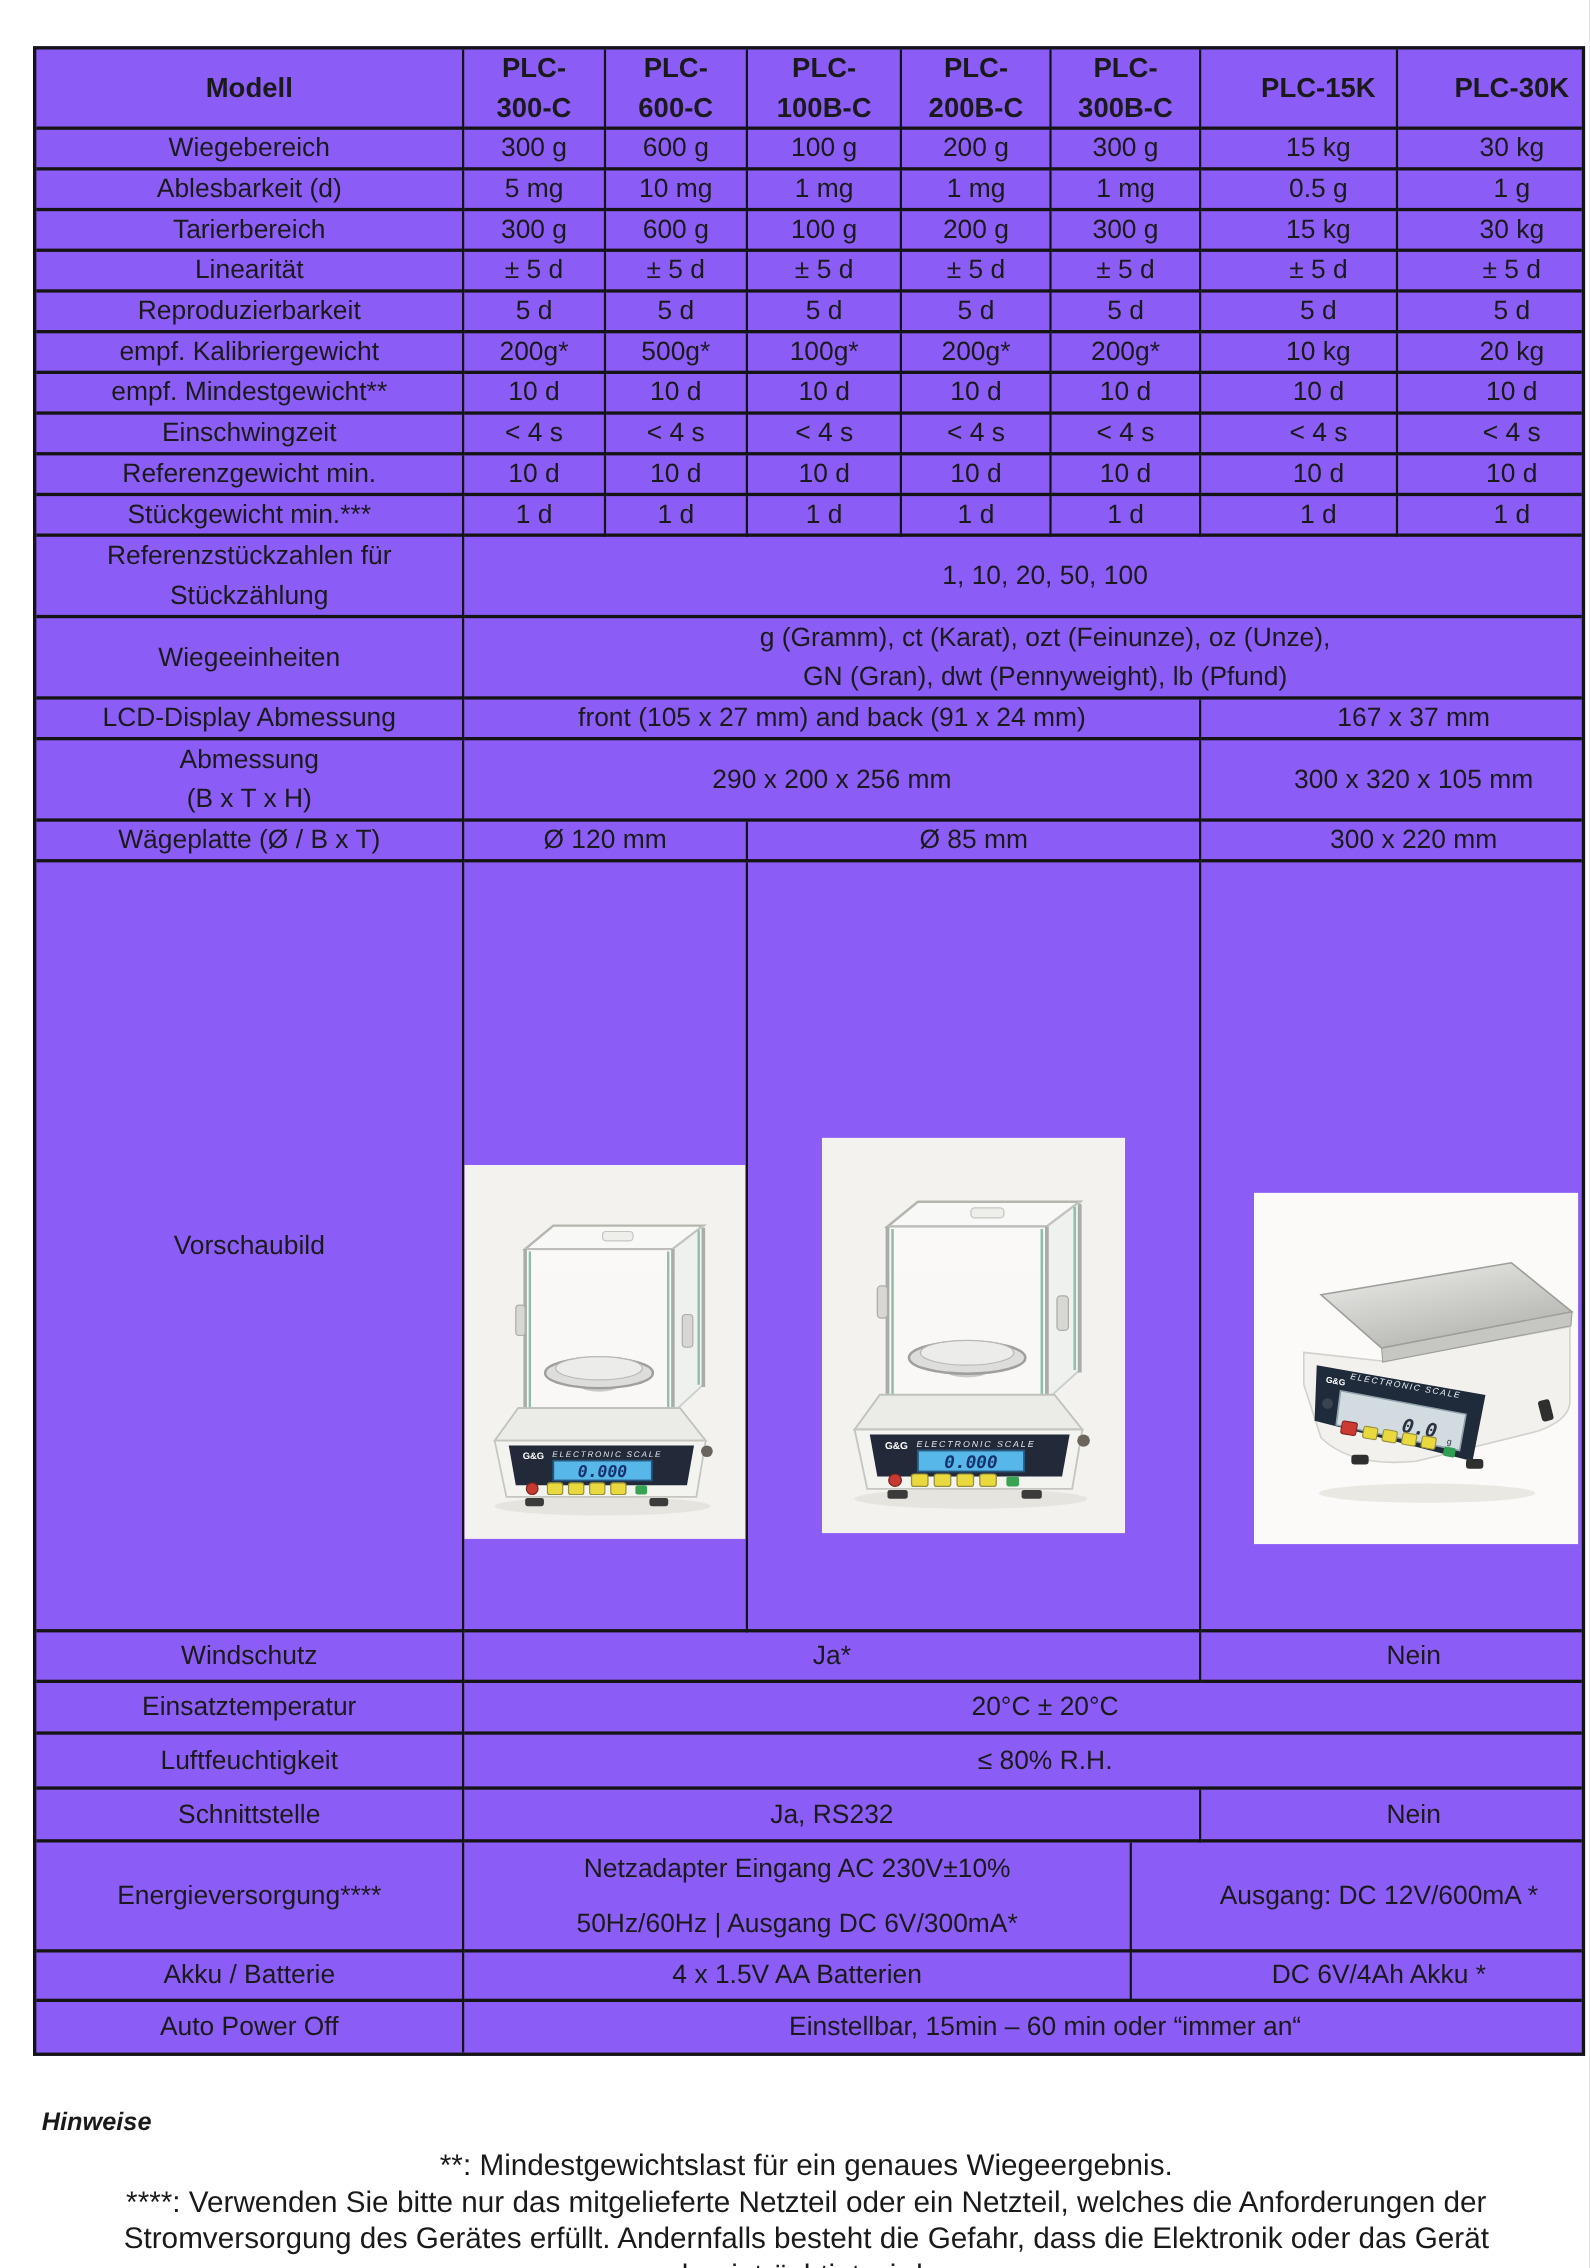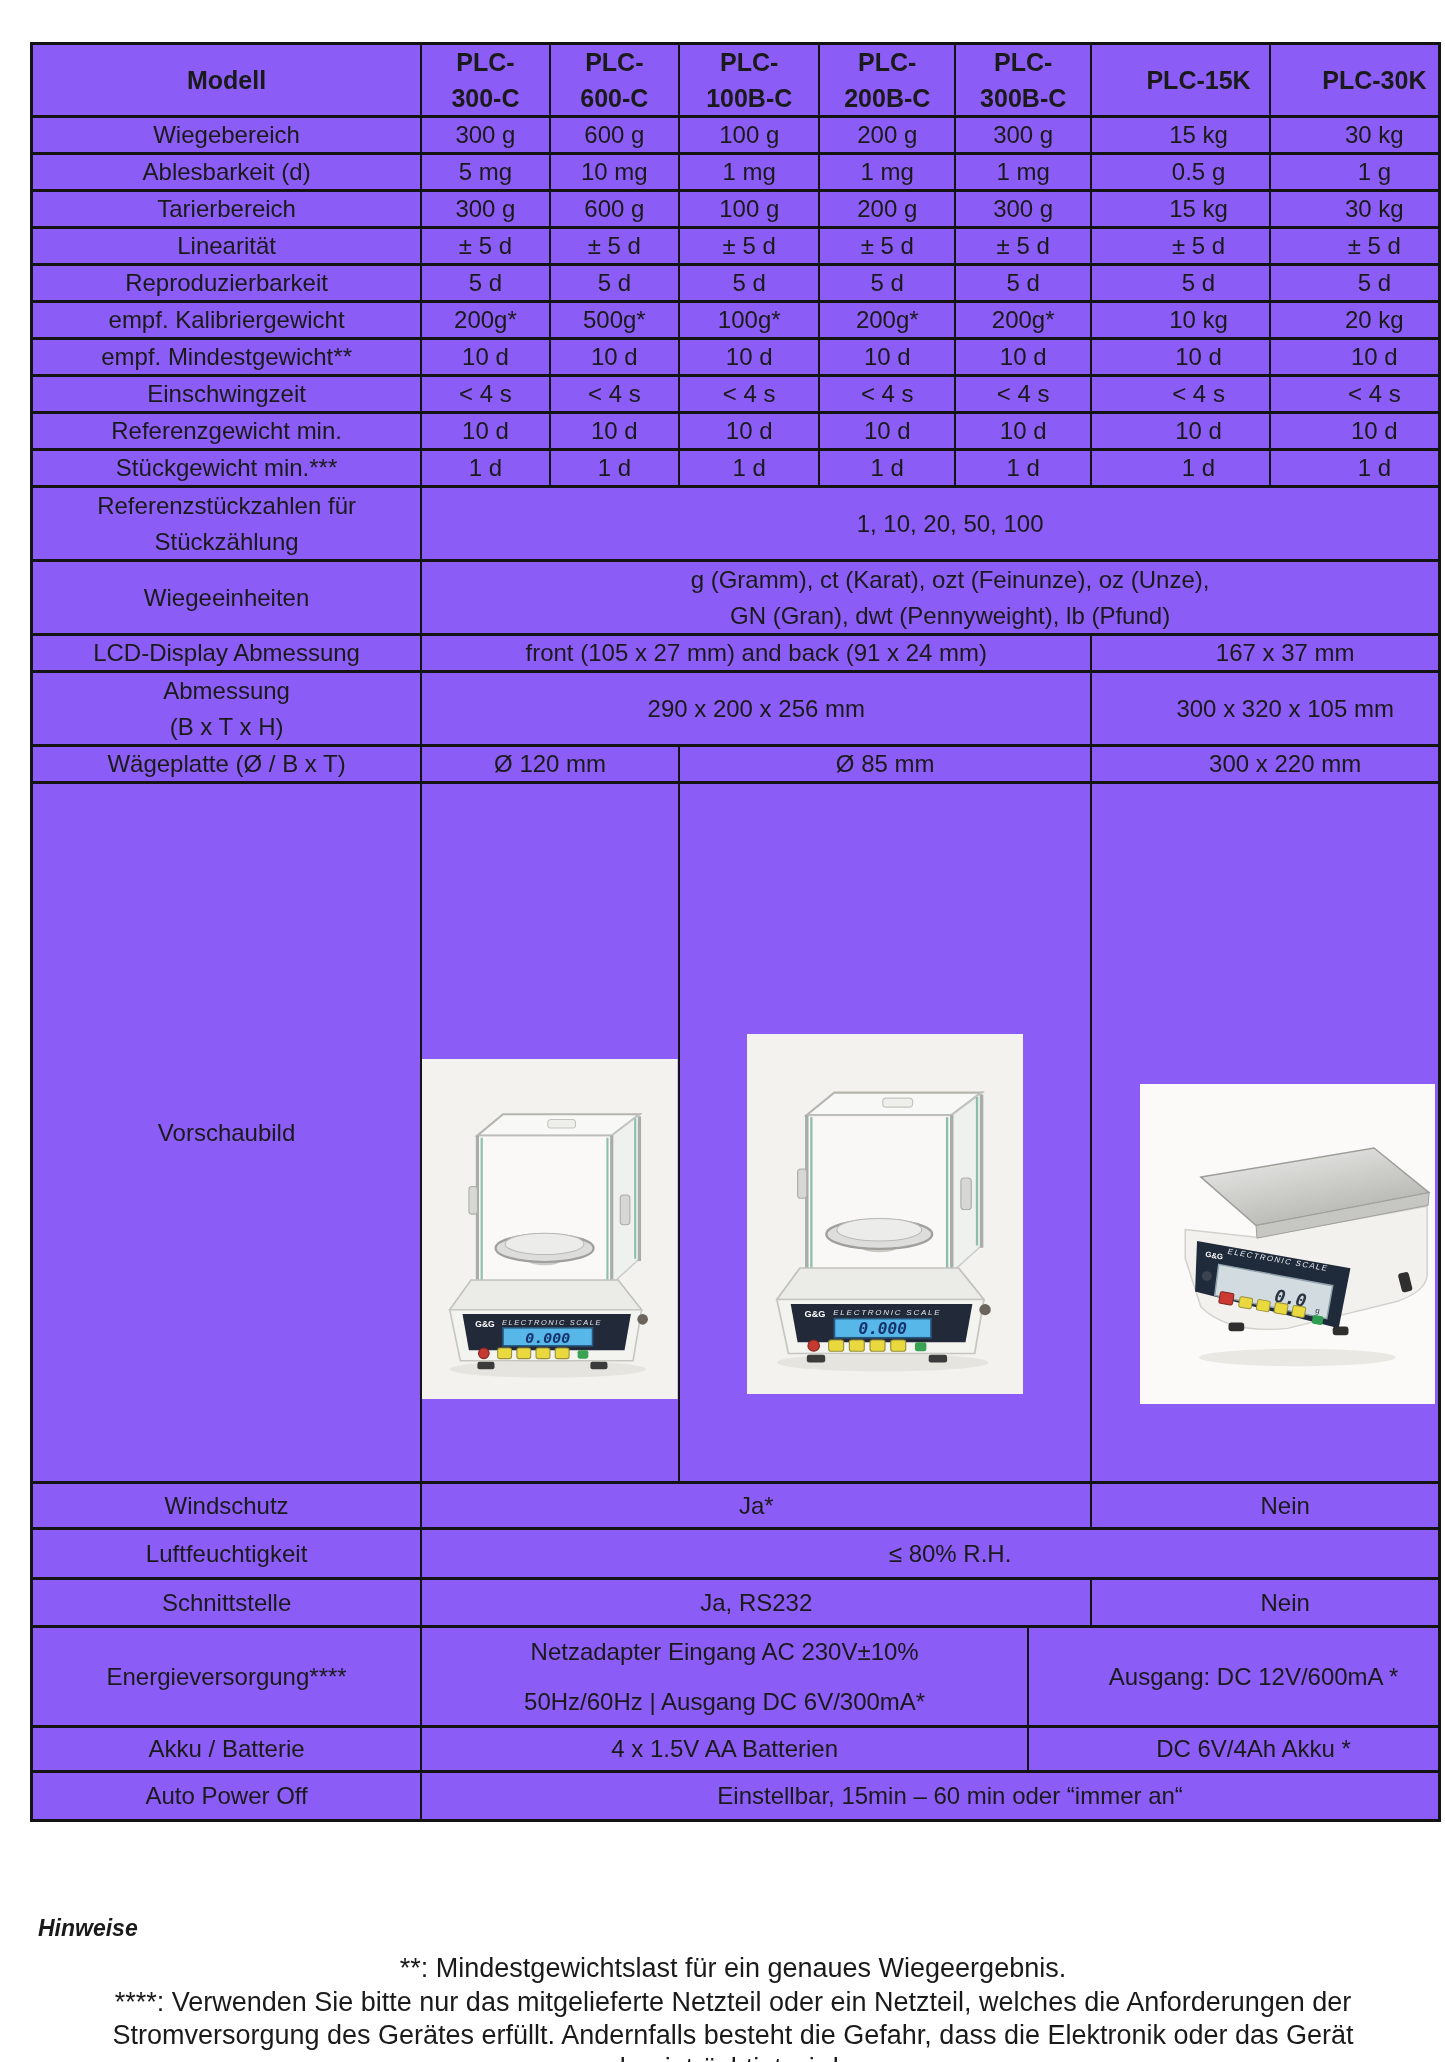--- a/index.html
+++ b/index.html
@@ -316,20 +316,24 @@
           </svg>
       </div>
     </div>
 
     <div class="row rh-wind">
       <div class="cell w-label">Windschutz</div>
       <div class="cell w15">Ja*</div>
       <div class="cell w67">Nein</div>
     </div>
 
+    <div class="row rh-temp">
+      <div class="cell w-label">Einsatztemperatur</div>
+      <div class="cell wall">20°C ± 20°C</div>
+    </div>
 
     <div class="row rh-hum">
       <div class="cell w-label">Luftfeuchtigkeit</div>
       <div class="cell wall">≤ 80% R.H.</div>
     </div>
 
     <div class="row rh-iface">
       <div class="cell w-label">Schnittstelle</div>
       <div class="cell w15">Ja, RS232</div>
       <div class="cell w67">Nein</div>

